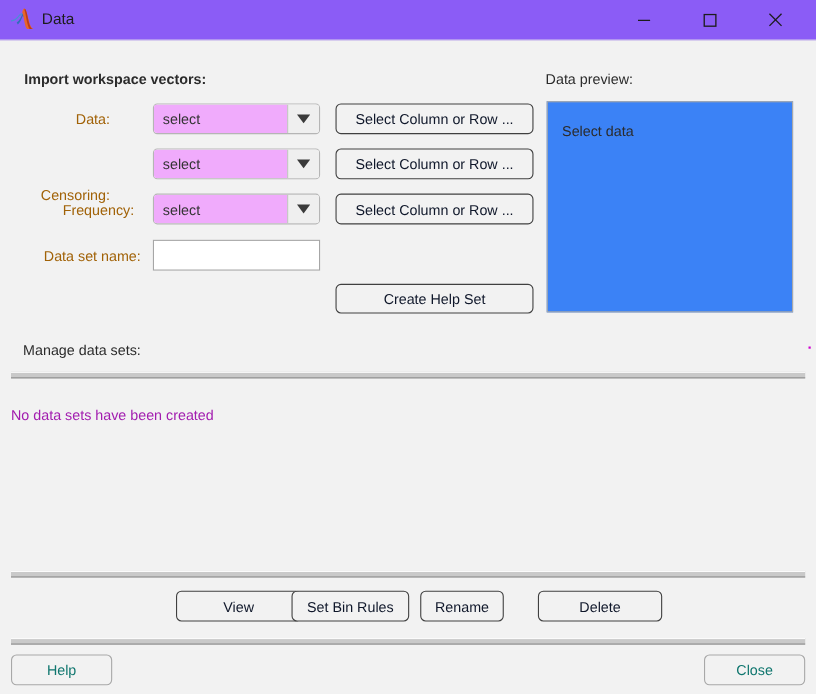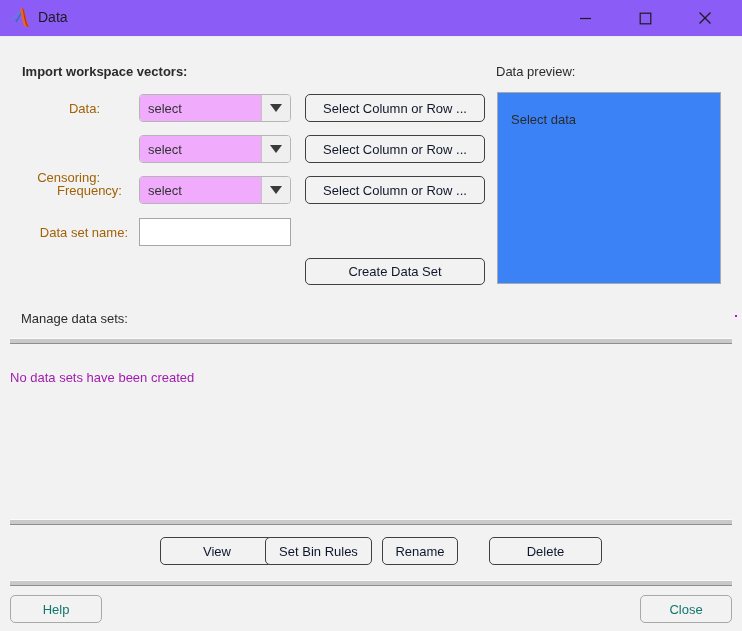--- a/index.html
+++ b/index.html
@@ -237,21 +237,21 @@
   <span class="combo-value">select</span>
   <span class="combo-arrow">
       <span class="tri"></span>
     </span>
 </div>
 <div class="btn disabled" style="left:305px; top:176px; width:180px; height:28px;">Select Column or Row ...</div>
 
 <div class="field-label" style="left:16px; top:225px; width:100px;margin-left:12px;">Data set name:</div>
 <input class="textinput" style="left: 139px; top: 218px; width: 152px;" type="text" placeholder="">
 
-<div class="btn disabled" style="left:305px; top:258px; width:180px; height:27px;">Create Data Set</div>
+<div class="btn disabled" style="left:305px; top:258px; width:180px; height:27px;">Create Help Set</div>
 
 <div class="section-label" style="left:496px; top:64px;">Data preview:</div>
 <div class="preview-box" style="left:497px; top:92px; width:224px; height:192px;">
   <span class="preview-text">Select data</span>
 </div>
 
 <div class="section-label" style="left:21px; top:311px;">Manage data sets:</div>
 <div class="sep" style="left:10px; top:338px; width:722px;"></div>
 
 <div class="empty-list-text" style="left:10px; top:370px;">No data sets have been created</div>

